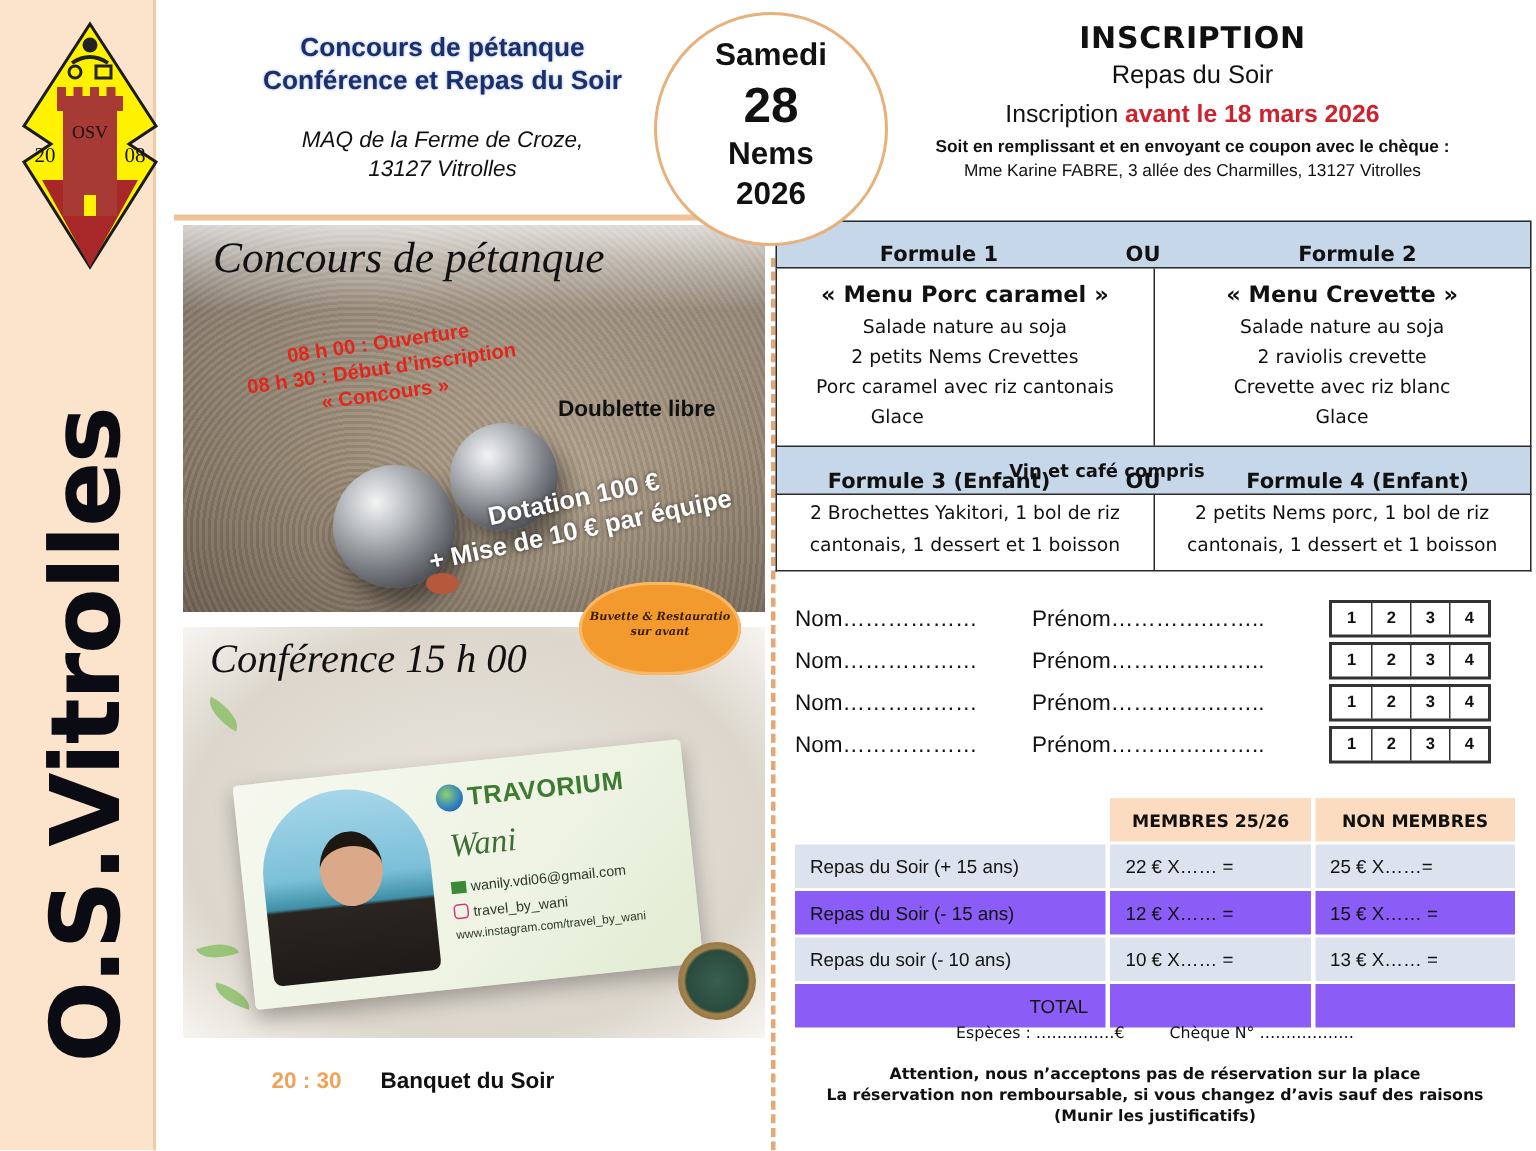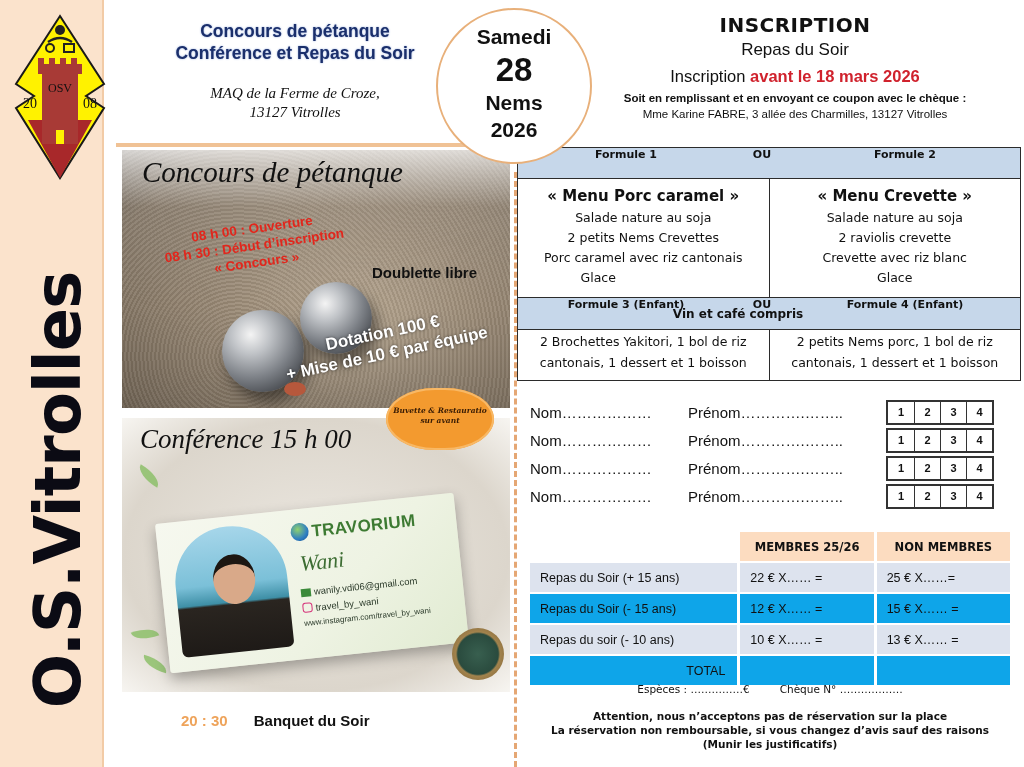--- a/index.html
+++ b/index.html
@@ -7,21 +7,21 @@
   body { position: relative; font-family: "Liberation Sans", sans-serif; color: #111; }
 
   
   .left-band { position: absolute; left: 0; top: 0; width: 104px; height: 767px; background: #fbe3cc; border-right: 2px solid #f2cba6; }
   .logo { position: absolute; left: 8px; top: 12px; width: 104px; height: 170px; }
   .vertical-title { position: absolute; left: 0; top: 220px; width: 116px; height: 540px; display: flex; align-items: center; justify-content: center; }
   .vertical-title span { display: block; transform: rotate(-90deg); white-space: nowrap; font-family: "DejaVu Sans", sans-serif; font-weight: 900; font-size: 64px; color: #0b0b14; letter-spacing: -1px; }
 
   
   .hdr-title { position: absolute; left: 140px; top: 20px; width: 310px; text-align: center; font-family: "Liberation Sans", sans-serif; font-weight: 700; font-size: 17.5px; line-height: 22px; color: #1b2f6b; text-shadow: 0 0 2px #8ea6d8; }
-  .hdr-venue { position: absolute; left: 140px; top: 84px; width: 310px; text-align: center; font-family: Liberation Serif, serif; font-style: italic; font-size: 15px; line-height: 19px; color: #111; }
+  .hdr-venue { position: absolute; left: 140px; top: 84px; width: 310px; text-align: center; font-family: Liberation Sans, sans-serif; font-style: italic; font-size: 15px; line-height: 19px; color: #111; }
   .hdr-line { position: absolute; left: 116px; top: 143px; width: 360px; height: 4px; background: #f0c295; }
 
   
   .date-circle { position: absolute; left: 436px; top: 8px; width: 156px; height: 156px; border-radius: 50%; background: #fff; border: 2px solid #e8b07a; text-align: center; z-index: 5; padding-top: 14px; }
   .date-day { font-weight: 700; font-size: 21px; line-height: 26px; }
   .date-num { font-weight: 700; font-size: 33px; line-height: 40px; }
   .date-month { font-weight: 700; font-size: 21px; line-height: 26px; }
   .date-year { font-weight: 700; font-size: 21px; line-height: 28px; }
 
   
@@ -70,21 +70,21 @@
   .ic-mail { background: #3b8a3a; }
   .ic-insta { border: 1.5px solid #d6337a; border-radius: 3px; width: 10px; height: 10px; }
   .compass { position: absolute; left: 330px; top: 210px; width: 52px; height: 52px; border-radius: 50%; background: radial-gradient(circle, #385f4f 0%, #2a4b3e 55%, #a2834d 60%, #7a5c30 100%); }
   .leaf { position: absolute; width: 26px; height: 12px; background: #8dbf6a; border-radius: 0 100% 0 100%; opacity: 0.85; }
 
   .banquet { position: absolute; left: 156px; top: 712px; font-weight: 700; font-size: 15px; white-space: nowrap; margin-left: 25px; }
   .banquet .time { color: #eea35a; margin-right: 26px; }
 
   
   .menu { position: absolute; left: 517px; top: 147px; width: 504px; border-collapse: collapse; font-family: "DejaVu Sans", sans-serif; }
-  .menu-hdr { background: #c6d7ea; height: 32px; border: 1px solid #2b2b2b; display: flex; align-items: flex-start; font-weight: 700; font-size: 11px; }
+  .menu-hdr { background: #c6d7ea; height: 32px; border: 1px solid #2b2b2b; display: flex; align-items: flex-end; font-weight: 700; font-size: 14px; }
   .menu-row { display: flex; border: 1px solid #2b2b2b; border-top: none; }
   .menu-cell { flex: 1; text-align: center; font-size: 12.5px; line-height: 20px; }
   .menu-cell + .menu-cell { border-left: 1.5px solid #2b2b2b; }
   .menu-name { font-weight: 700; font-size: 15px; line-height: 22px; margin-bottom: 1px; }
   .menu-main .menu-cell { padding: 6px 0 4px; height: 118px; }
   .vin { position: absolute; left: 0; width: 504px; top: 128px; text-align: center; font-weight: 700; font-size: 12px; }
   .menu-kid .menu-cell { padding: 1px 0 3px; height: 50px; line-height: 21px; }
 
   
   .names { position: absolute; left: 530px; top: 398px; width: 470px; }
@@ -97,21 +97,21 @@
 
   
   .price { position: absolute; left: 530px; top: 532px; width: 480px; font-family: "Liberation Sans", sans-serif; }
   .price-row { display: flex; height: 29px; }
   .price-row > div { display: flex; align-items: center; font-size: 12.5px; }
   .pc-label { width: 210px; padding-left: 10px; }
   .pc-mem, .pc-non { width: 135px; padding-left: 10px; margin-left: 3px; }
   .price-hdr .pc-label { background: transparent; }
   .price-hdr .pc-mem, .price-hdr .pc-non { background: #fcdcc0; font-weight: 700; font-size: 13px; justify-content: center; padding-left: 0; font-family: "DejaVu Sans", sans-serif; font-size: 11.5px; }
   .price-row.odd > div { background: #dde3ee; }
-  .price-row.even > div { background: #0ea5e9; }
+  .price-row.even > div { background: #8b5cf6; }
   .price-row.total .pc-label { justify-content: flex-end; padding-right: 12px; }
   .price-row + .price-row { margin-top: 2px; }
 
   .payment { position: absolute; left: 530px; top: 683px; width: 480px; text-align: center; font-size: 10.5px; font-family: "DejaVu Sans", sans-serif; }
   .payment span + span { margin-left: 30px; }
   .footer-note { position: absolute; left: 530px; top: 709px; width: 480px; text-align: center; font-family: "DejaVu Sans", sans-serif; font-weight: 700; font-size: 10.5px; line-height: 14px; }
 </style>
 </head>
 <body>
 

